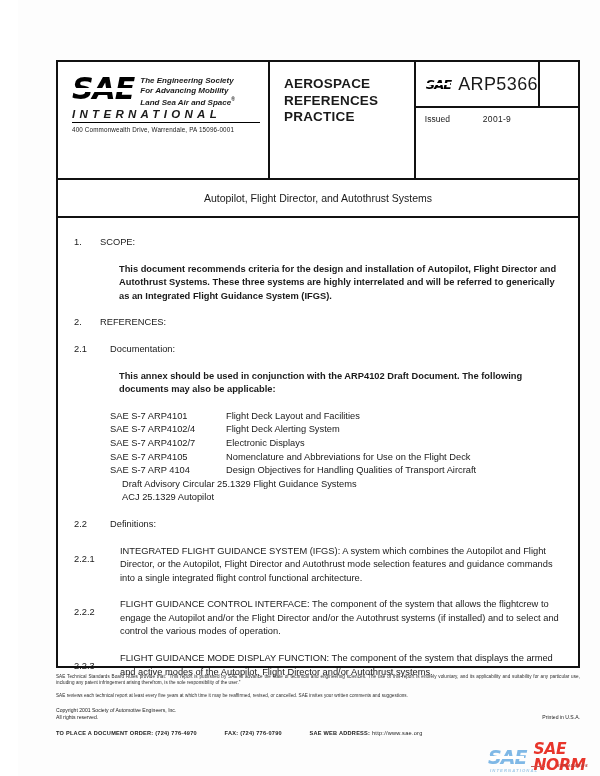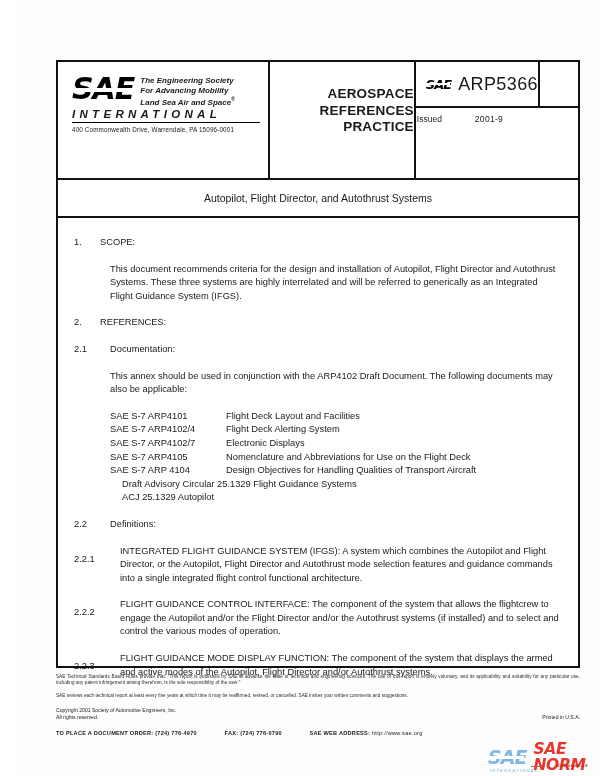--- a/index.html
+++ b/index.html
@@ -39,22 +39,21 @@
   }
   .hdr-logo {
     width: 212px;
     border-right: 2px solid #111;
     padding: 12px 8px 0 14px;
     position: relative;
   }
   .hdr-title {
     width: 148px;
     border-right: 2px solid #111;
-    padding: 24px 0 0 14px;
-    text-align: right;
+    padding: 14px 0 0 14px;
   }
   .hdr-title div {
     font-size: 13.5px;
     font-weight: bold;
     letter-spacing: .2px;
     line-height: 16.5px;
   }
   .hdr-right {
     flex: 1;
     display: flex;
@@ -71,21 +70,21 @@
     display: flex;
     align-items: center;
     padding-left: 10px;
     gap: 7px;
   }
   .hdr-blank { width: 38px; }
   .hdr-right-bot {
     flex: 1;
     display: flex;
     align-items: flex-start;
-    padding: 6px 0 0 1px;
+    padding: 6px 0 0 9px;
     font-size: 8.5px;
   }
   .issued-lbl { width: 58px; }
   .issued-val { letter-spacing: .3px; }
   .docno-txt {
     font-size: 18px;
     letter-spacing: .4px;
   }
 
   
@@ -152,21 +151,21 @@
     font-size: 9.3px;
     line-height: 13.6px;
   }
   .sec { display: flex; margin-bottom: 13px; }
   .sec-num { flex: none; }
   .sec-body { flex: 1; }
   .n1 { width: 26px; }
   .n2 { width: 36px; }
   .n3 { width: 46px; margin-top: 8px; }
   .para { margin: 0 0 0 0; }
-  .indent { margin-left: 36px; }
+  .indent { margin-left: 45px; font-weight: bold; }
   .gap-sm { height: 13px; }
 
   .reflist { margin-left: 36px; }
   .reflist-row { display: flex; }
   .reflist-row .rcode { width: 116px; flex: none; }
   .reflist-plain { margin-left: 12px; }
 
   
   .footer {
     position: absolute;

